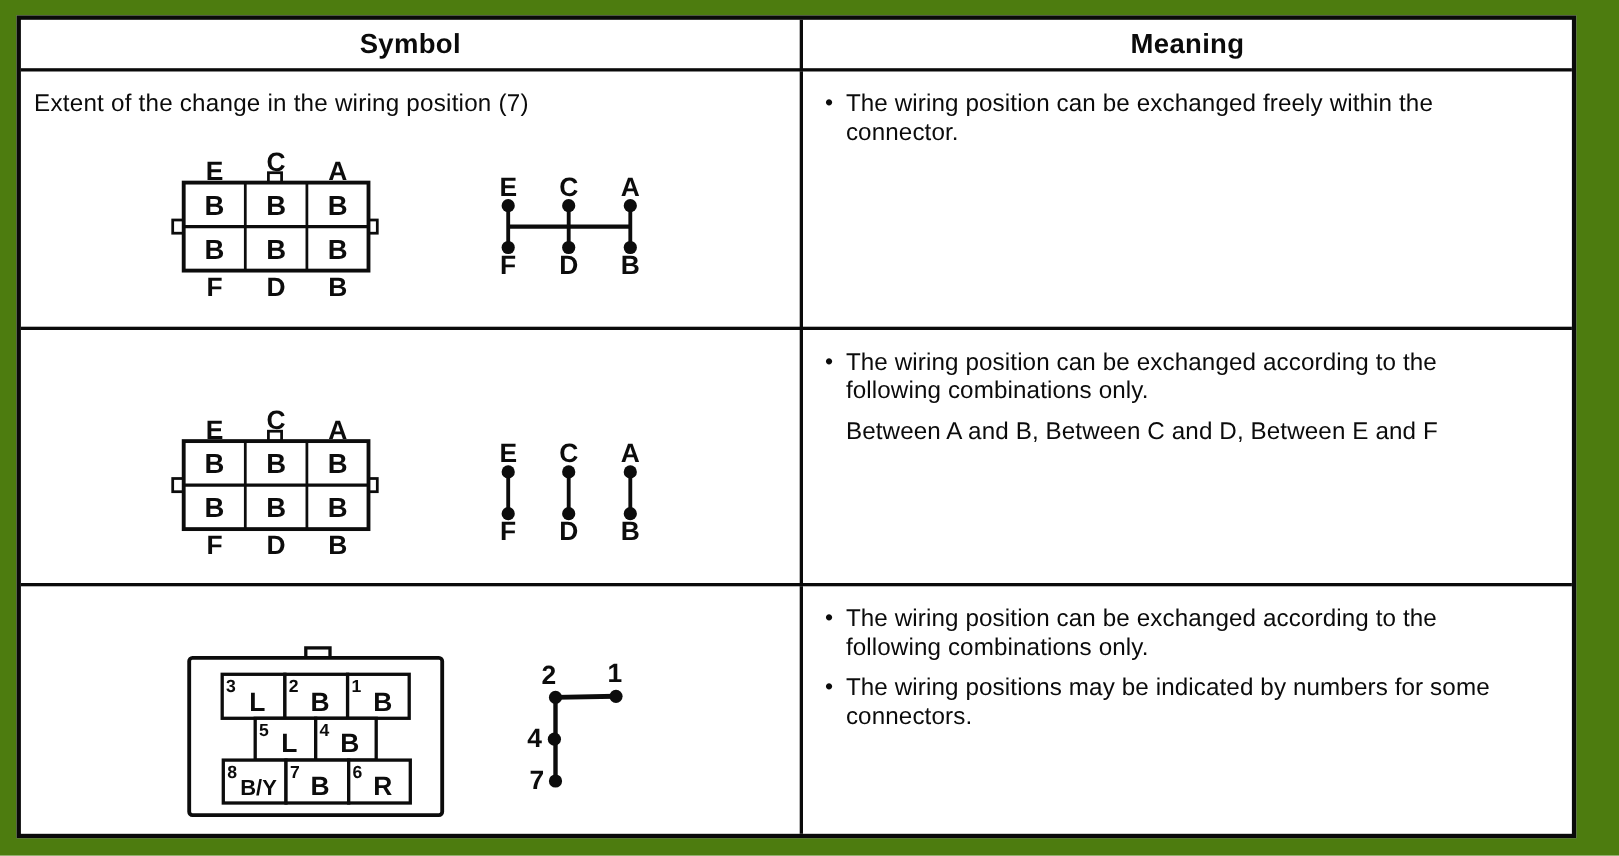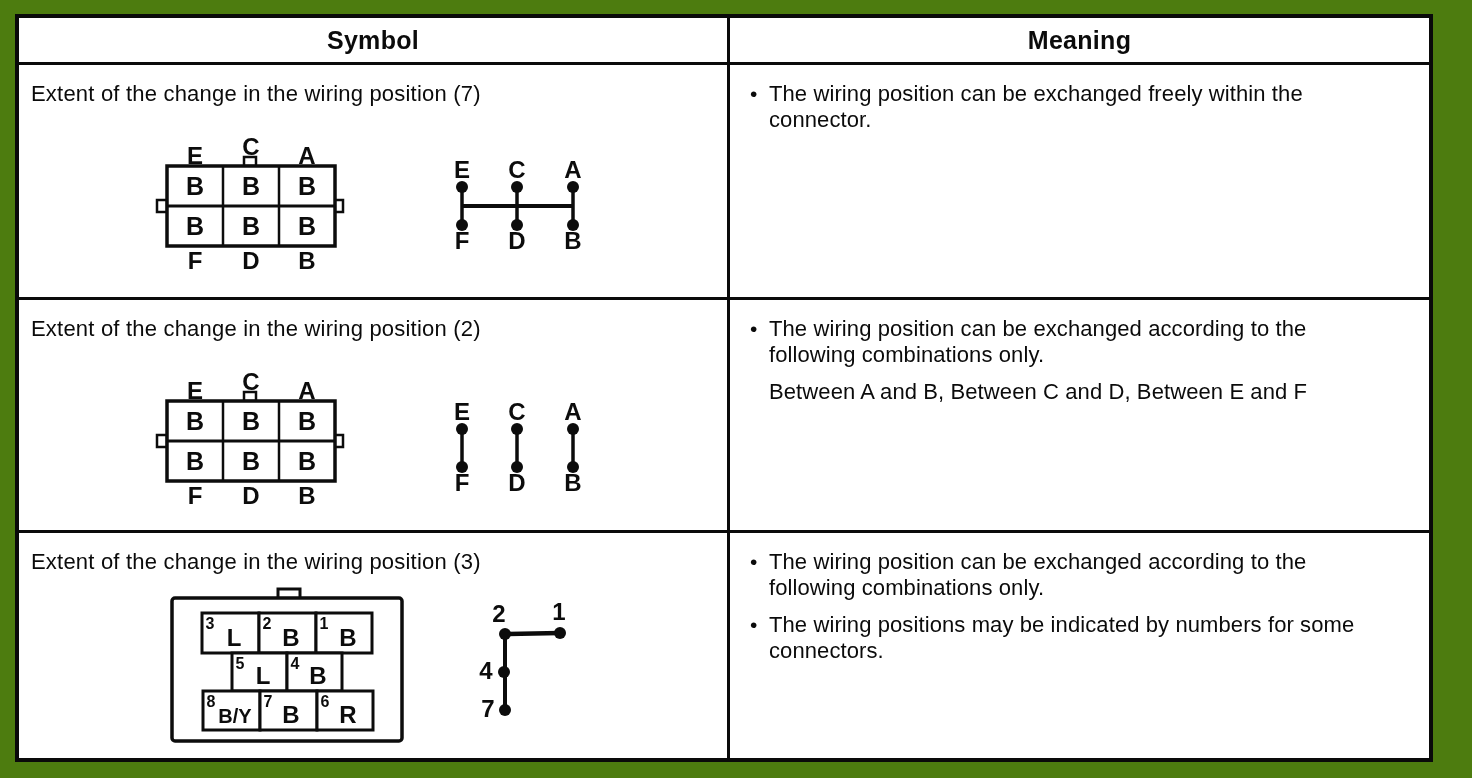--- a/index.html
+++ b/index.html
@@ -98,21 +98,20 @@
     <div class="c bB">
       <div class="meaning">
         <div class="mi">
           <span class="blt"></span>
           <span>The wiring position can be exchanged freely within the connector.</span>
         </div>
       </div>
     </div>
 
     <div class="c bR bB">
-      <div class="title">Extent of the change in the wiring position (2)</div>
 
       <svg class="svg-abs" style="left:126px; top:68px;" width="210" height="145" viewBox="0 0 210 145">
         <rect class="shp" stroke-width="2.5" x="99" y="24" width="12" height="9"></rect>
         <rect class="shp" stroke-width="2.5" x="12" y="67" width="10" height="12"></rect>
         <rect class="shp" stroke-width="2.5" x="188" y="67" width="10" height="12"></rect>
         <rect class="shp" stroke-width="3.5" x="22" y="33" width="168" height="80"></rect>
         <line class="ln" stroke-width="2.5" x1="78" y1="33" x2="78" y2="113"></line>
         <line class="ln" stroke-width="2.5" x1="134" y1="33" x2="134" y2="113"></line>
         <line class="ln" stroke-width="3" x1="22" y1="73" x2="190" y2="73"></line>
         <text class="lab" x="50" y="31">E</text>
@@ -154,21 +153,20 @@
           <span class="blt"></span>
           <span>The wiring position can be exchanged according to the following combinations only.</span>
         </div>
         <div class="mi plain">
           <span>Between A and B, Between C and D, Between E and F</span>
         </div>
       </div>
     </div>
 
     <div class="c bR">
-      <div class="title">Extent of the change in the wiring position (3)</div>
 
       <svg class="svg-abs" style="left:141px; top:48px;" width="255" height="170" viewBox="0 0 255 170">
         <rect class="shp" stroke-width="3" x="118" y="8" width="22" height="10"></rect>
         <rect class="shp" stroke-width="3.5" x="12" y="17" width="230" height="143" rx="3"></rect>
         <rect class="shp" stroke-width="3" x="42" y="32" width="57" height="40"></rect>
         <rect class="shp" stroke-width="3" x="99" y="32" width="57" height="40"></rect>
         <rect class="shp" stroke-width="3" x="156" y="32" width="56" height="40"></rect>
         <rect class="shp" stroke-width="3" x="72" y="72" width="55" height="38"></rect>
         <rect class="shp" stroke-width="3" x="127" y="72" width="55" height="38"></rect>
         <rect class="shp" stroke-width="3" x="43" y="110" width="57" height="39"></rect>

